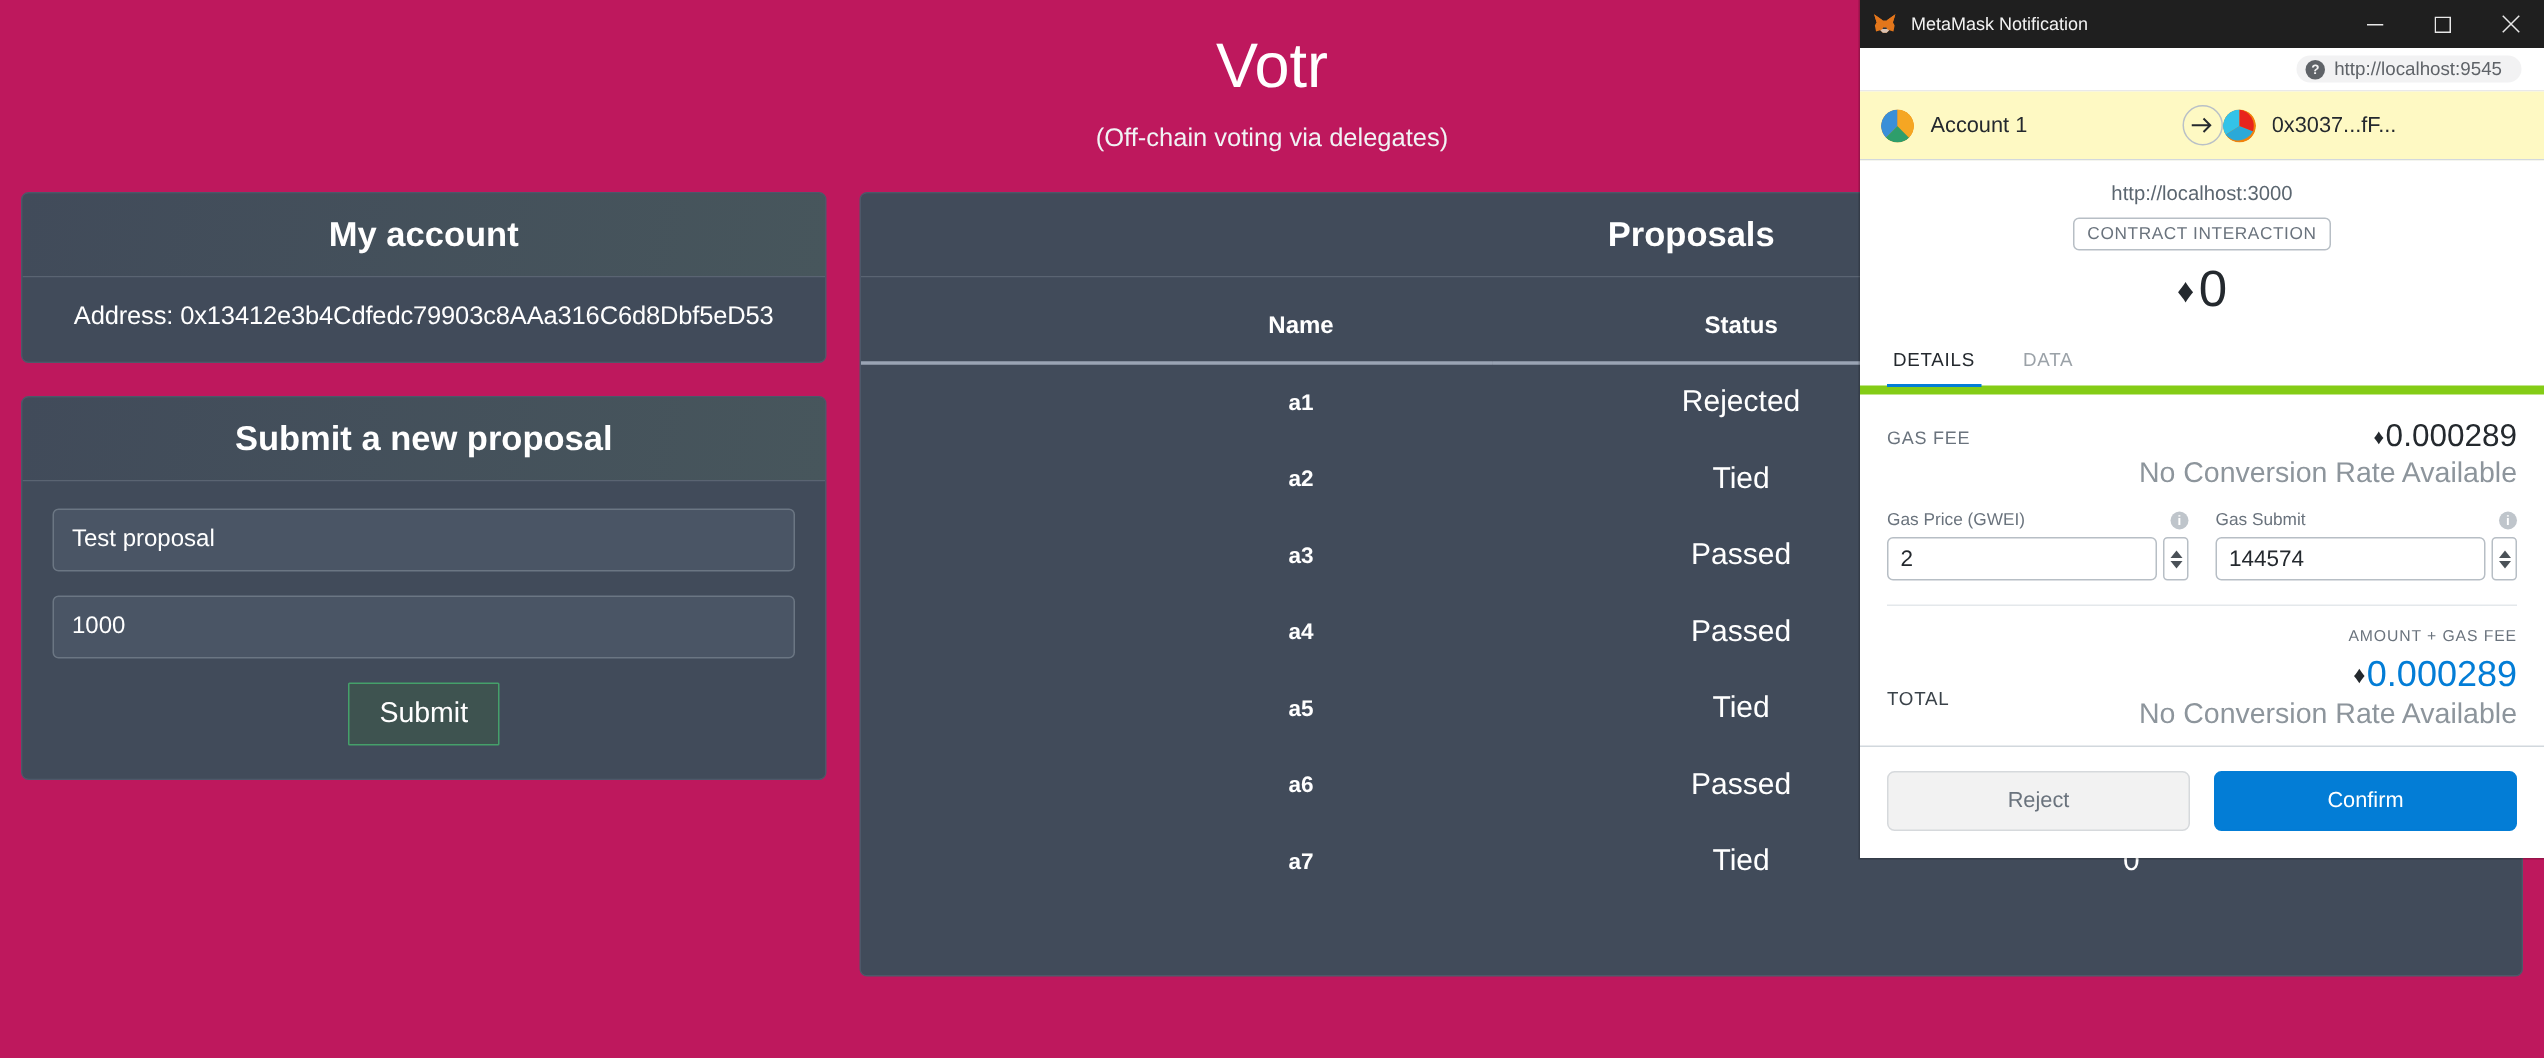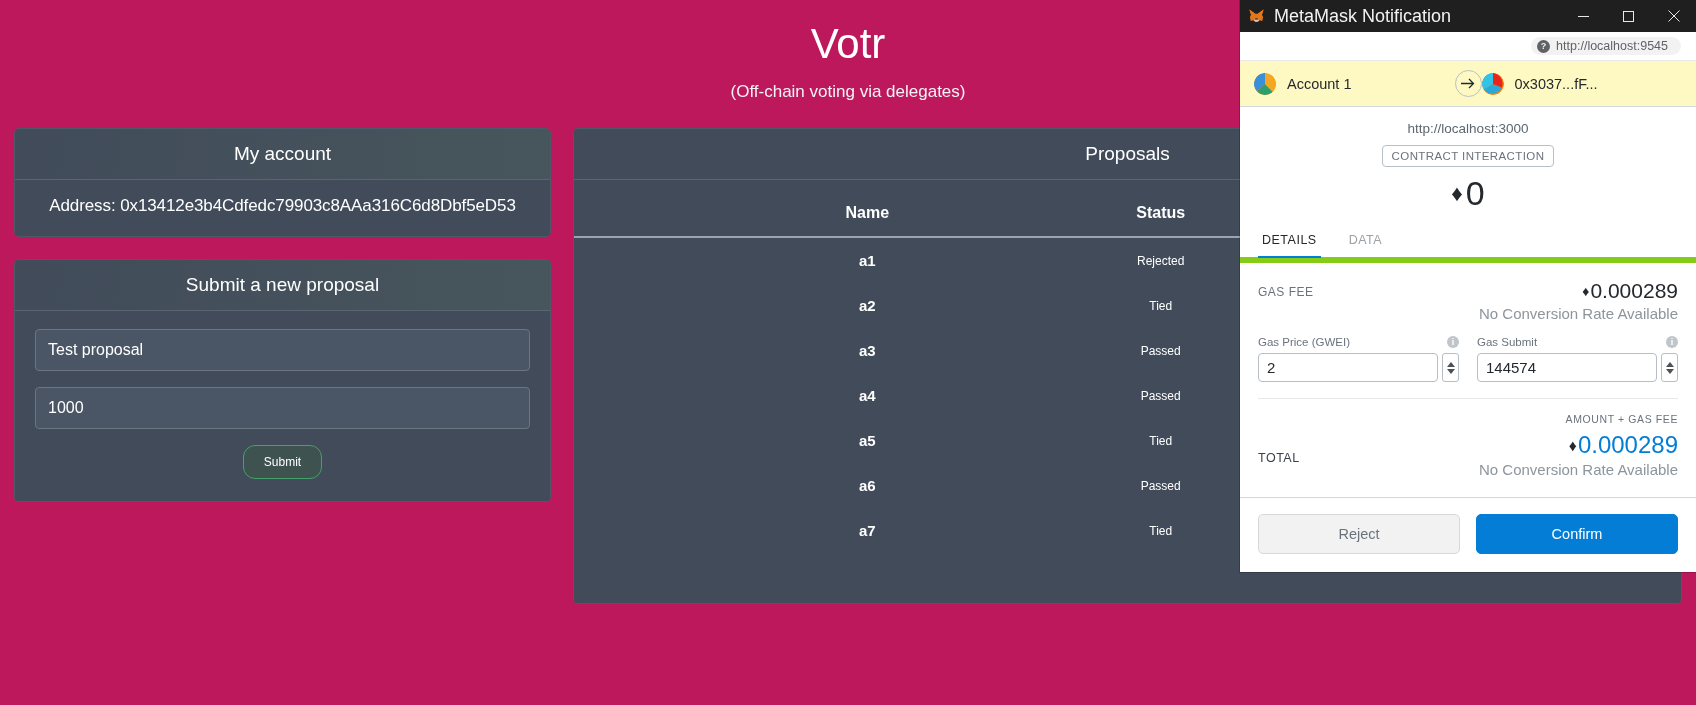--- a/index.html
+++ b/index.html
@@ -53,23 +53,23 @@
     border: 1px solid #4d5869;
     border-radius: 5px;
     overflow: hidden;
     margin-bottom: 22px;
   }
   .card-header {
     background: linear-gradient(100deg, #414b5a 0%, #47565c 100%);
     border-bottom: 1px solid #5a6472;
     padding: 14px 12px;
     text-align: center;
-    font-size: 19px;
+    font-size: 23px;
     color: #ffffff;
-    font-weight: 400;
+    font-weight: 700;
   }
   .card-header.proposals-header {
     text-align: center;
     background: #414b5a;
   }
   .card-body {
     padding: 18px 20px 22px 20px;
     background: #414b5a;
   }
   .card-body.tight { padding: 16px 20px 20px 20px; }
@@ -96,44 +96,44 @@
     margin-bottom: 16px;
     outline: none;
   }
   .field::placeholder { color: #b8c0cb; }
 
   .submit-wrap { text-align: center; }
   .btn-submit {
     background: #3e5350;
     border: 1px solid #45a06a;
     color: #ffffff;
-    font-size: 12px;
+    font-size: 19px;
     font-family: "Liberation Sans", sans-serif;
-    border-radius: 12px;
+    border-radius: 1px;
     padding: 9px 20px;
     cursor: pointer;
   }
 
   
   .proposals-card { margin-bottom: 0; }
   .proposals-body { padding: 10px 0 50px 0; }
   table.proposals {
     width: 100%;
     border-collapse: collapse;
   }
   table.proposals th {
     font-size: 16px;
     font-weight: bold;
     color: #ffffff;
     padding: 14px 8px 14px 8px;
     border-bottom: 2px solid #9aa4b4;
     text-align: center;
   }
   table.proposals td {
-    font-size: 12px;
+    font-size: 20px;
     color: #ffffff;
     padding: 14px 8px;
     text-align: center;
     font-weight: 400;
     border-bottom: none;
   }
   table.proposals td.name { font-weight: 700; font-size: 15px; }
   th.c-name, td.c-name { width: 23%; }
   th.c-status, td.c-status { width: 30%; }
   th.c-pass, td.c-pass { width: 17%; }
@@ -160,21 +160,21 @@
     padding-left: 8px;
     flex: 0 0 32px;
   }
   .mm-fox {
     width: 17px; height: 17px;
     margin-right: 9px;
     display: block;
   }
   .mm-title-text {
     color: #f2f2f2;
-    font-size: 18px;
+    font-size: 12px;
     flex: 1 1 auto;
     white-space: nowrap;
   }
   .win-btns { display: flex; height: 32px; }
   .win-btn {
     width: 45px; height: 32px;
     display: flex; align-items: center; justify-content: center;
     color: #e8e8e8;
     cursor: pointer;
   }
@@ -312,21 +312,21 @@
   .gas-right { text-align: right; flex: 1 1 auto; }
   .gas-amount {
     font-size: 21px;
     color: #24292e;
     display: flex;
     align-items: center;
     justify-content: flex-end;
     gap: 1px;
   }
   .no-conv {
-    font-size: 15px;
+    font-size: 19px;
     color: #8d959c;
     margin-top: 2px;
   }
 
   .gas-inputs {
     display: flex;
     gap: 18px;
     padding-top: 14px;
     padding-bottom: 16px;
     border-bottom: 1px solid #e4e8eb;

